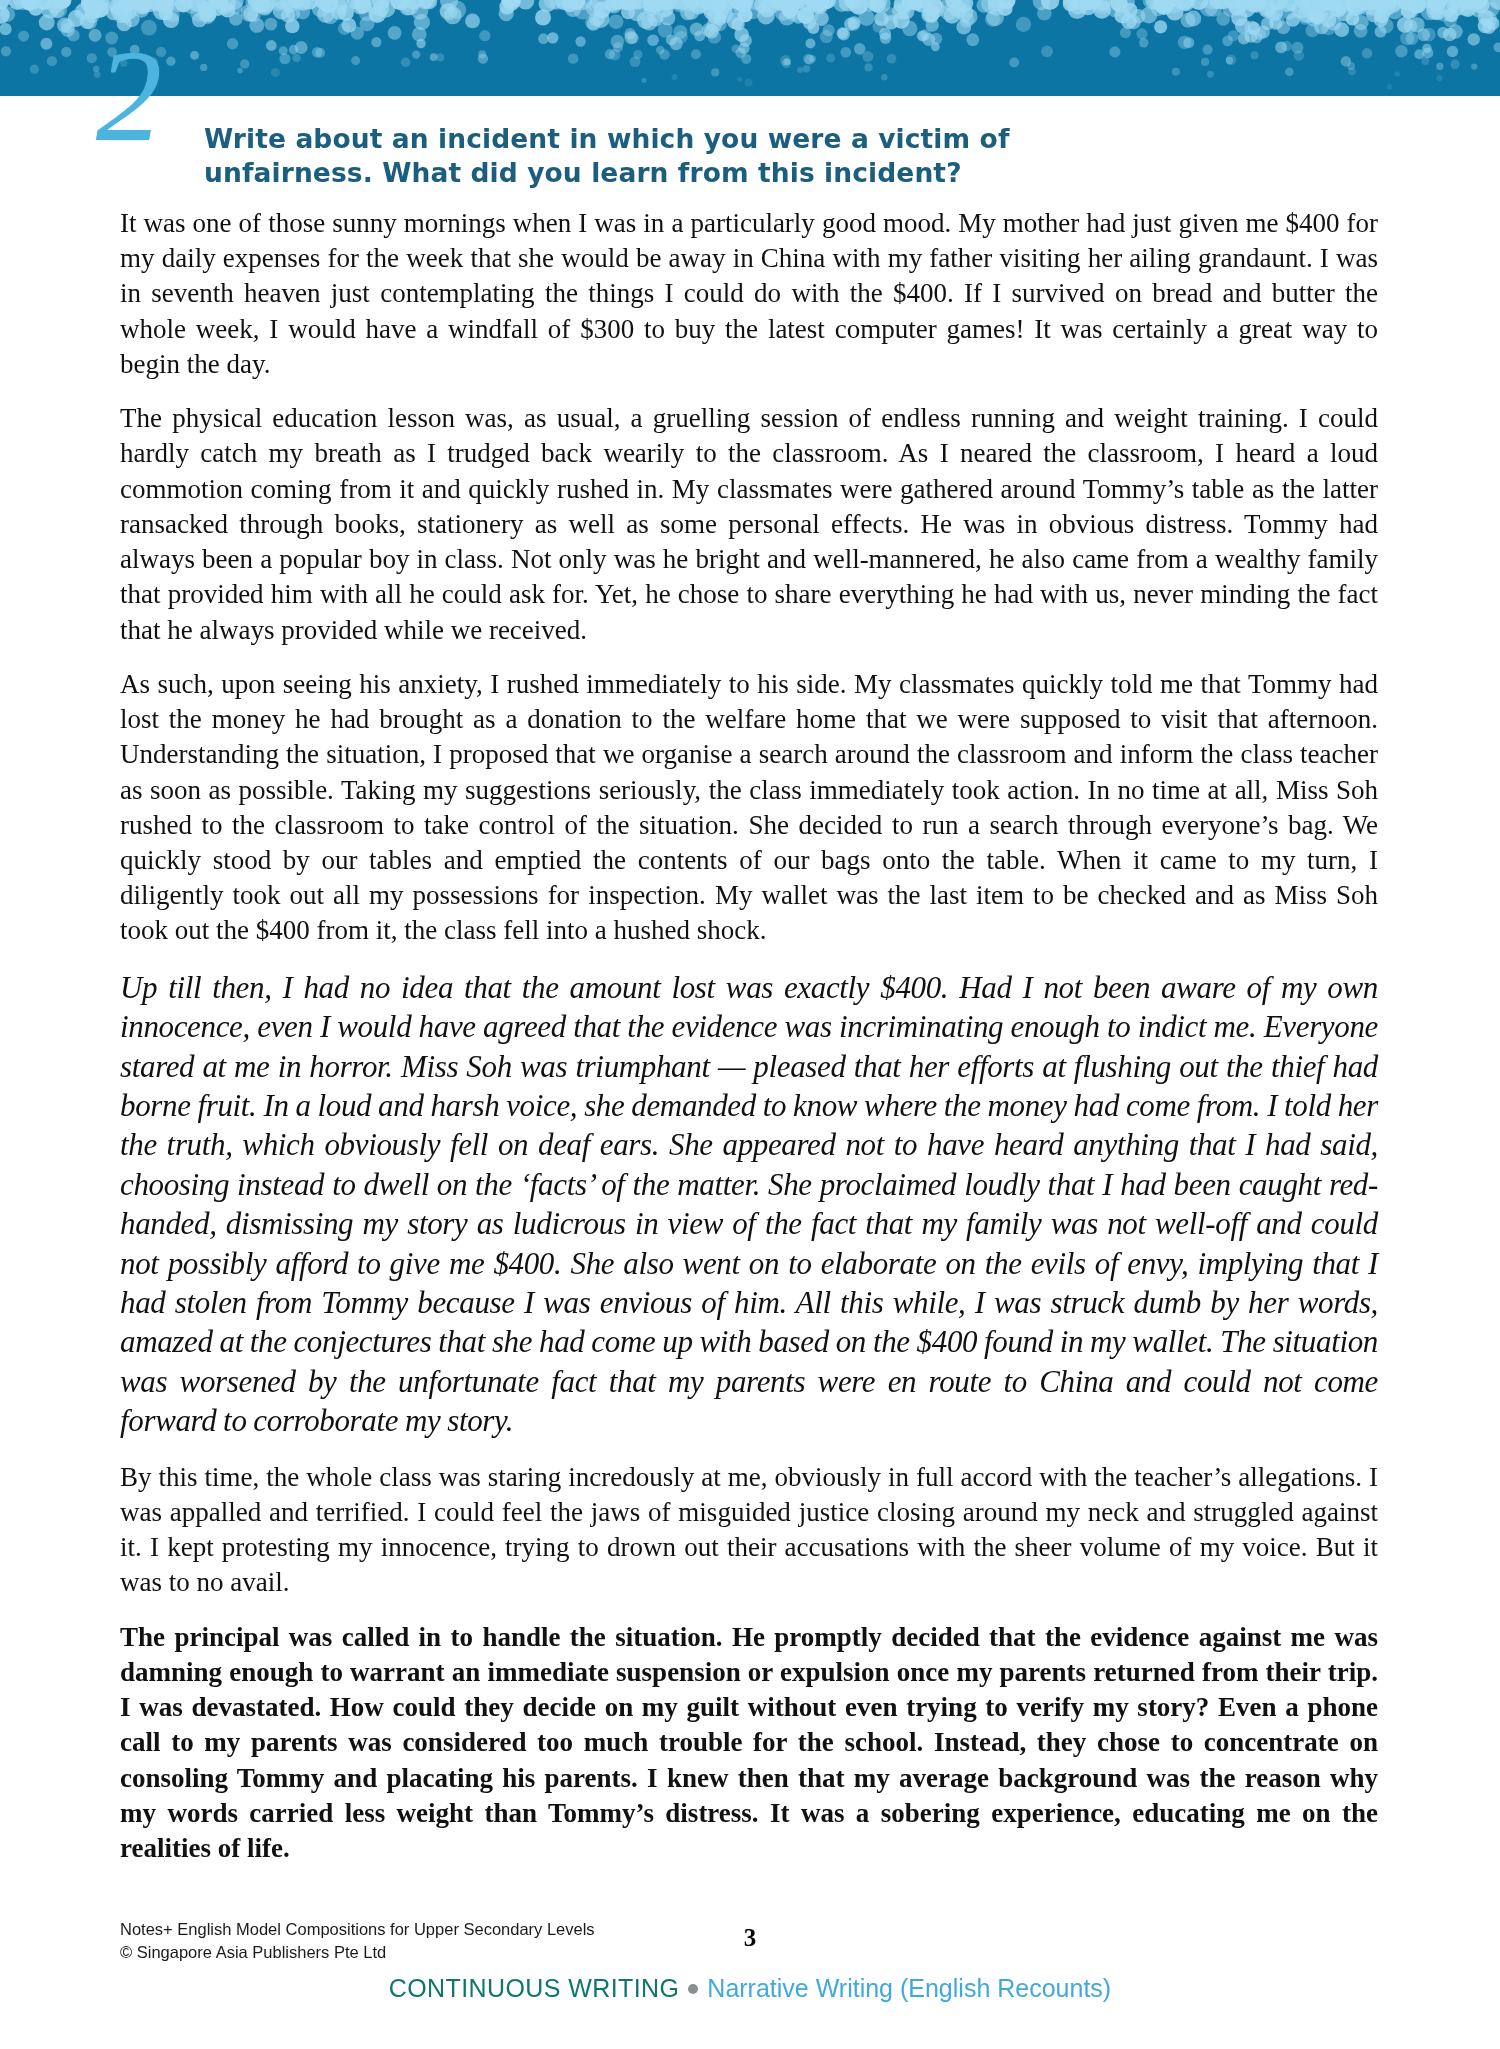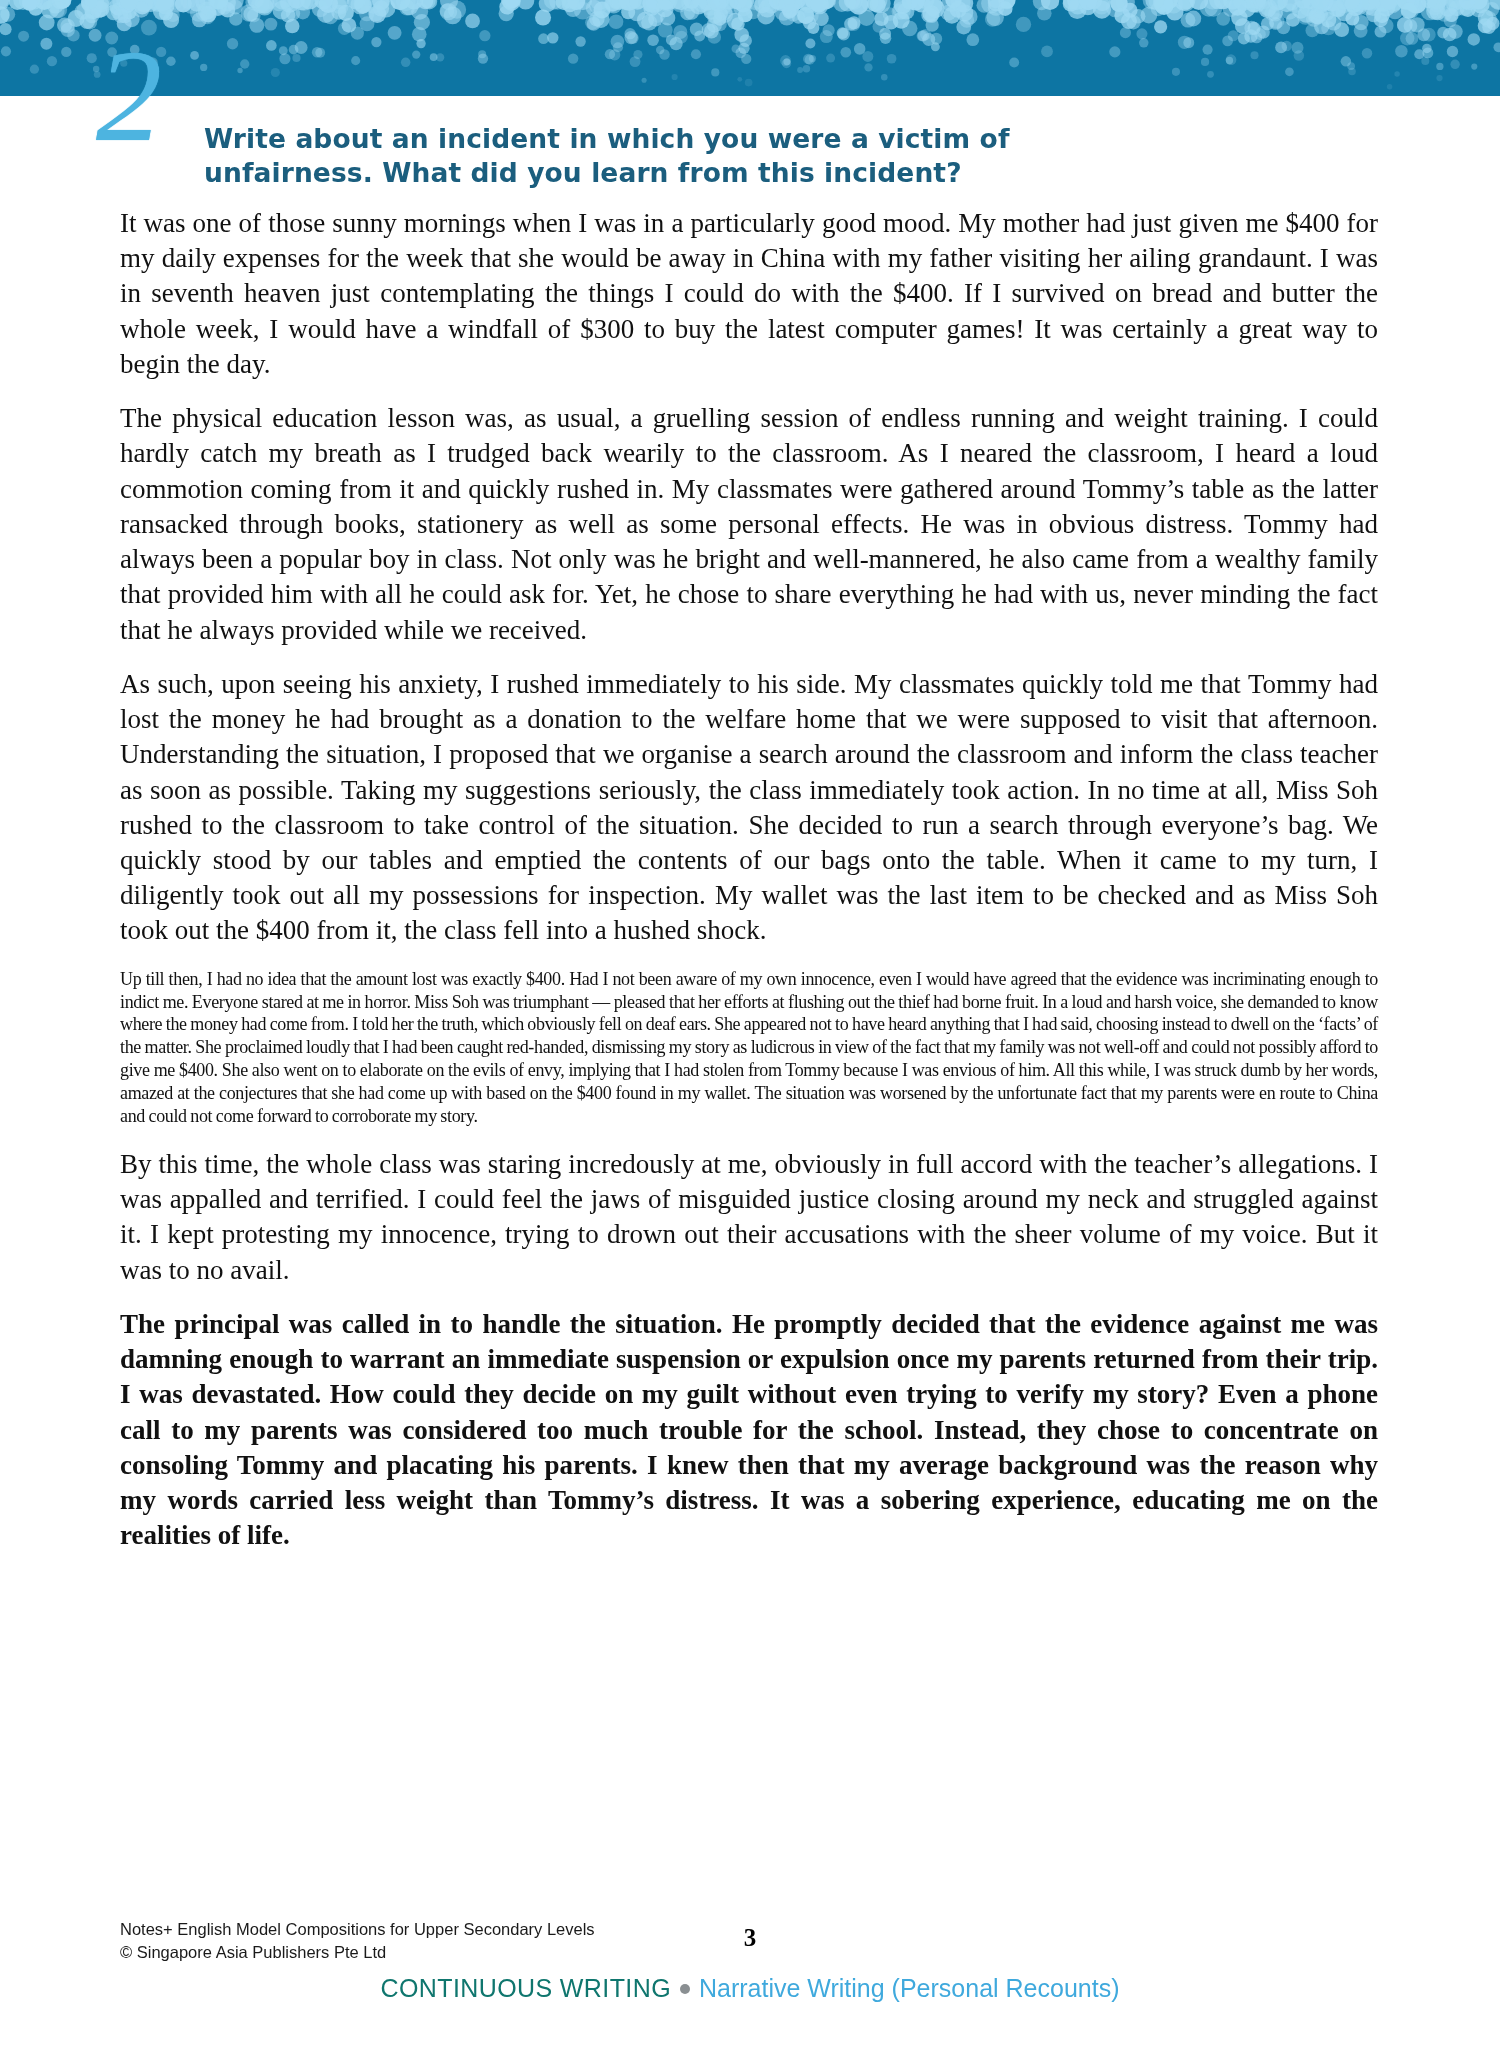--- a/index.html
+++ b/index.html
@@ -73,24 +73,25 @@
     margin: 0 0 19px 0;
     text-align: justify;
     text-justify: inter-word;
     color: #111111;
     font-family: "Liberation Serif", serif;
     font-size: 27px;
     line-height: 1.305;
     -webkit-font-smoothing: none;
   }
   .para.tight {
-    font-size: 18px;
+    font-size: 31px;
     line-height: 1.272;
     letter-spacing: -0.35px;
     word-spacing: -0.6px;
+    font-style: italic;
   }
   .para:last-child { margin-bottom: 0; font-weight: bold; }
 
   
   #footer {
     position: absolute;
     left: 0;
     top: 1918px;
     width: 1252px;
     height: 120px;
@@ -872,15 +873,15 @@
     <p class="para">The principal was called in to handle the situation. He promptly decided that the evidence against me was damning enough to warrant an immediate suspension or expulsion once my parents returned from their trip. I was devastated. How could they decide on my guilt without even trying to verify my story? Even a phone call to my parents was considered too much trouble for the school. Instead, they chose to concentrate on consoling Tommy and placating his parents. I knew then that my average background was the reason why my words carried less weight than Tommy’s distress. It was a sobering experience, educating me on the realities of life.</p>
   </article>
 
 <footer id="footer">
   <div id="footer-credit">Notes+ English Model Compositions for Upper Secondary Levels
 © Singapore Asia Publishers Pte Ltd</div>
 
   <div id="page-number">3</div>
 
   <div id="footer-section">
-    <span class="seg-a">CONTINUOUS WRITING</span><span class="seg-dot"></span><span class="seg-b">Narrative Writing (Personal Recounts)</span>
+    <span class="seg-a">CONTINUOUS WRITING</span><span class="seg-dot"></span><span class="seg-b">Narrative Writing (English Recounts)</span>
   </div>
 </footer>
 
 </body></html>

